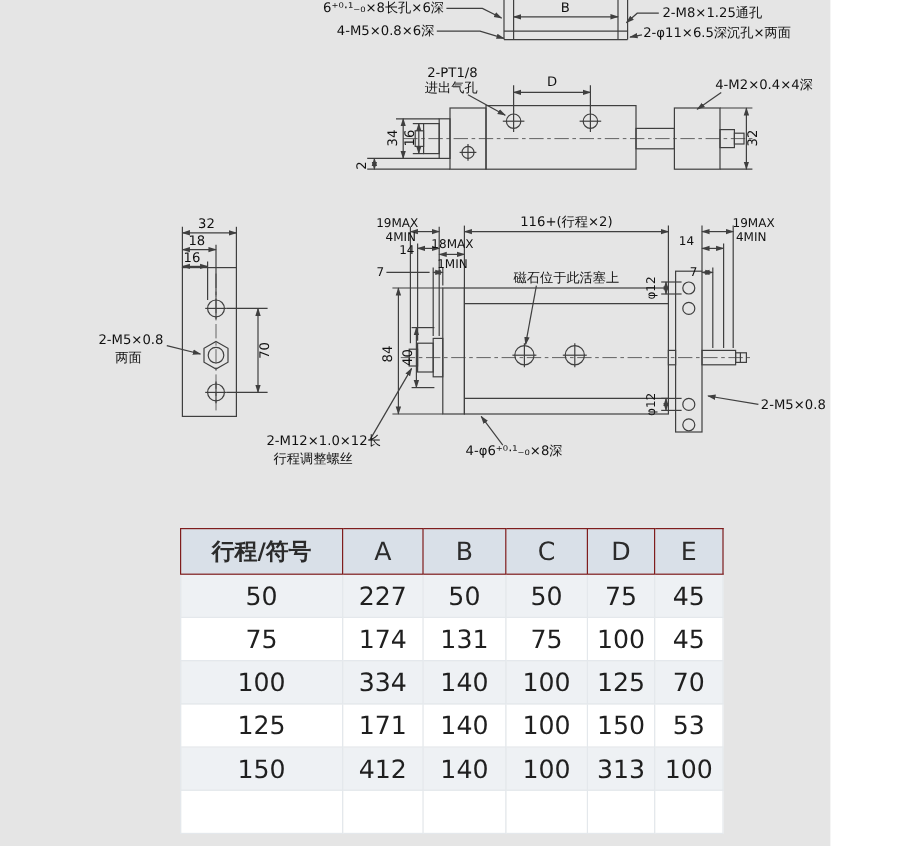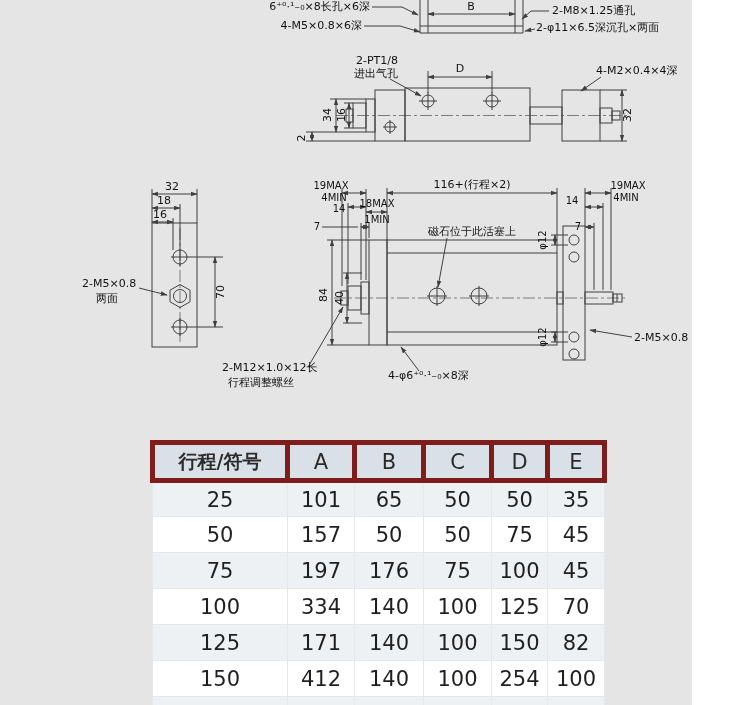--- a/index.html
+++ b/index.html
@@ -5,21 +5,21 @@
   * { margin:0; padding:0; box-sizing:border-box; }
   html,body { background:#ffffff; }
   body { font-family:"DejaVu Sans","Liberation Sans",sans-serif; }
   .page { position:relative; width:692px; height:705px; background:#e5e5e5; overflow:hidden; }
   .drawing-svg { position:absolute; left:0; top:0; }
 
   .spec-table { position:absolute; left:150px; top:440px; width:452px;
                 table-layout:fixed; border-collapse:collapse;
                 font-family:"DejaVu Sans","Liberation Sans",sans-serif; }
   .spec-table th { height:38px; background:#d9e0e8; font-size:21px; font-weight:normal;
-                   color:#2b2b2b; border:5px solid #7f1d1d; text-align:center; vertical-align:middle; }
+                   color:#2b2b2b; border:1px solid #7f1d1d; text-align:center; vertical-align:middle; }
   .spec-table th.first-col { font-weight:bold; font-size:19px; }
   .spec-table td { height:36px; font-size:21px; color:#1f1f1f; border:1px solid #e4e8ec;
                    text-align:center; vertical-align:middle; }
   .spec-table tbody tr:nth-child(odd) td { background:#eef1f4; }
   .spec-table tbody tr:nth-child(even) td { background:#ffffff; }
   .spec-table th:nth-child(1), .spec-table td:nth-child(1){ width:135px; }
   .spec-table th:nth-child(2), .spec-table td:nth-child(2){ width:67px; }
   .spec-table th:nth-child(3), .spec-table td:nth-child(3){ width:69px; }
   .spec-table th:nth-child(4), .spec-table td:nth-child(4){ width:68px; }
   .spec-table th:nth-child(5), .spec-table td:nth-child(5){ width:56px; }
@@ -245,65 +245,57 @@
           <th class="first-col">行程/符号</th>
           <th>A</th>
           <th>B</th>
           <th>C</th>
           <th>D</th>
           <th>E</th>
         </tr>
     </thead>
     <tbody>
         <tr>
-          <td>25</td>
-          <td>101</td>
-          <td>65</td>
           <td>50</td>
-          <td>50</td>
-          <td>35</td>
-        </tr>
-        <tr>
-          <td>50</td>
-          <td>157</td>
+          <td>227</td>
           <td>50</td>
           <td>50</td>
           <td>75</td>
           <td>45</td>
         </tr>
         <tr>
           <td>75</td>
-          <td>197</td>
-          <td>176</td>
+          <td>174</td>
+          <td>131</td>
           <td>75</td>
           <td>100</td>
           <td>45</td>
         </tr>
         <tr>
           <td>100</td>
           <td>334</td>
           <td>140</td>
           <td>100</td>
           <td>125</td>
           <td>70</td>
         </tr>
         <tr>
           <td>125</td>
           <td>171</td>
           <td>140</td>
           <td>100</td>
           <td>150</td>
-          <td>82</td>
+          <td>53</td>
         </tr>
         <tr>
           <td>150</td>
           <td>412</td>
           <td>140</td>
           <td>100</td>
-          <td>254</td>
+          <td>313</td>
           <td>100</td>
         </tr>
         <tr>
           <td></td>
           <td></td>
           <td></td>
           <td></td>
           <td></td>
           <td></td>
         </tr>

